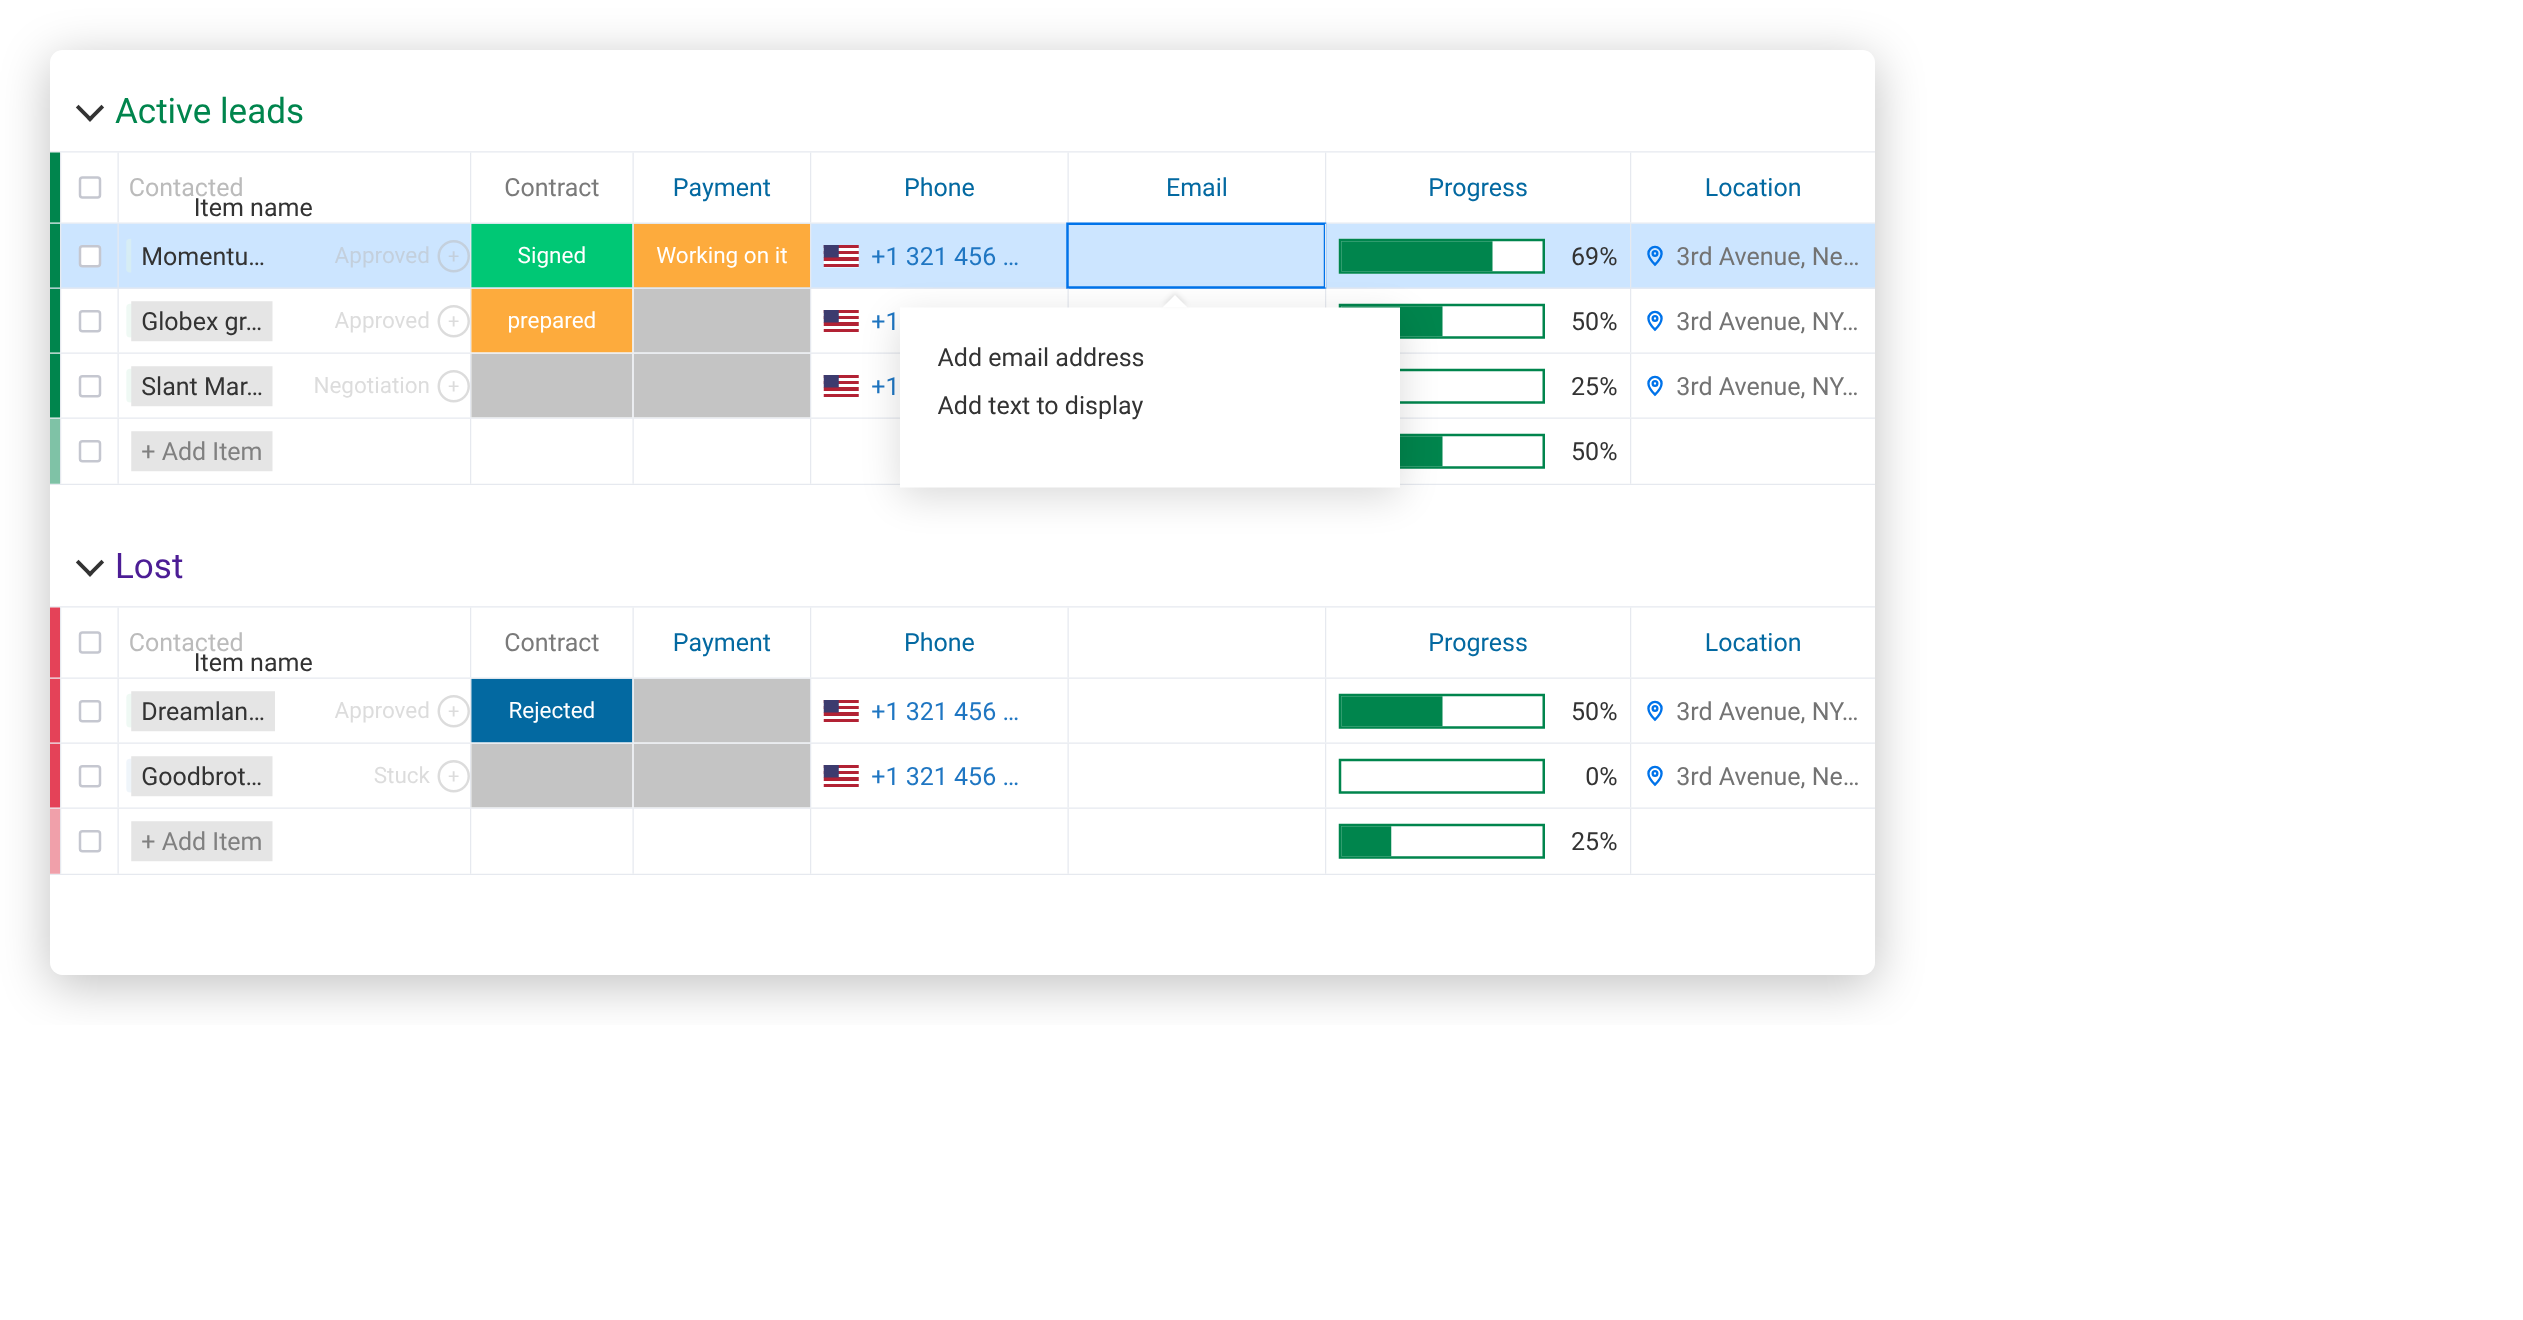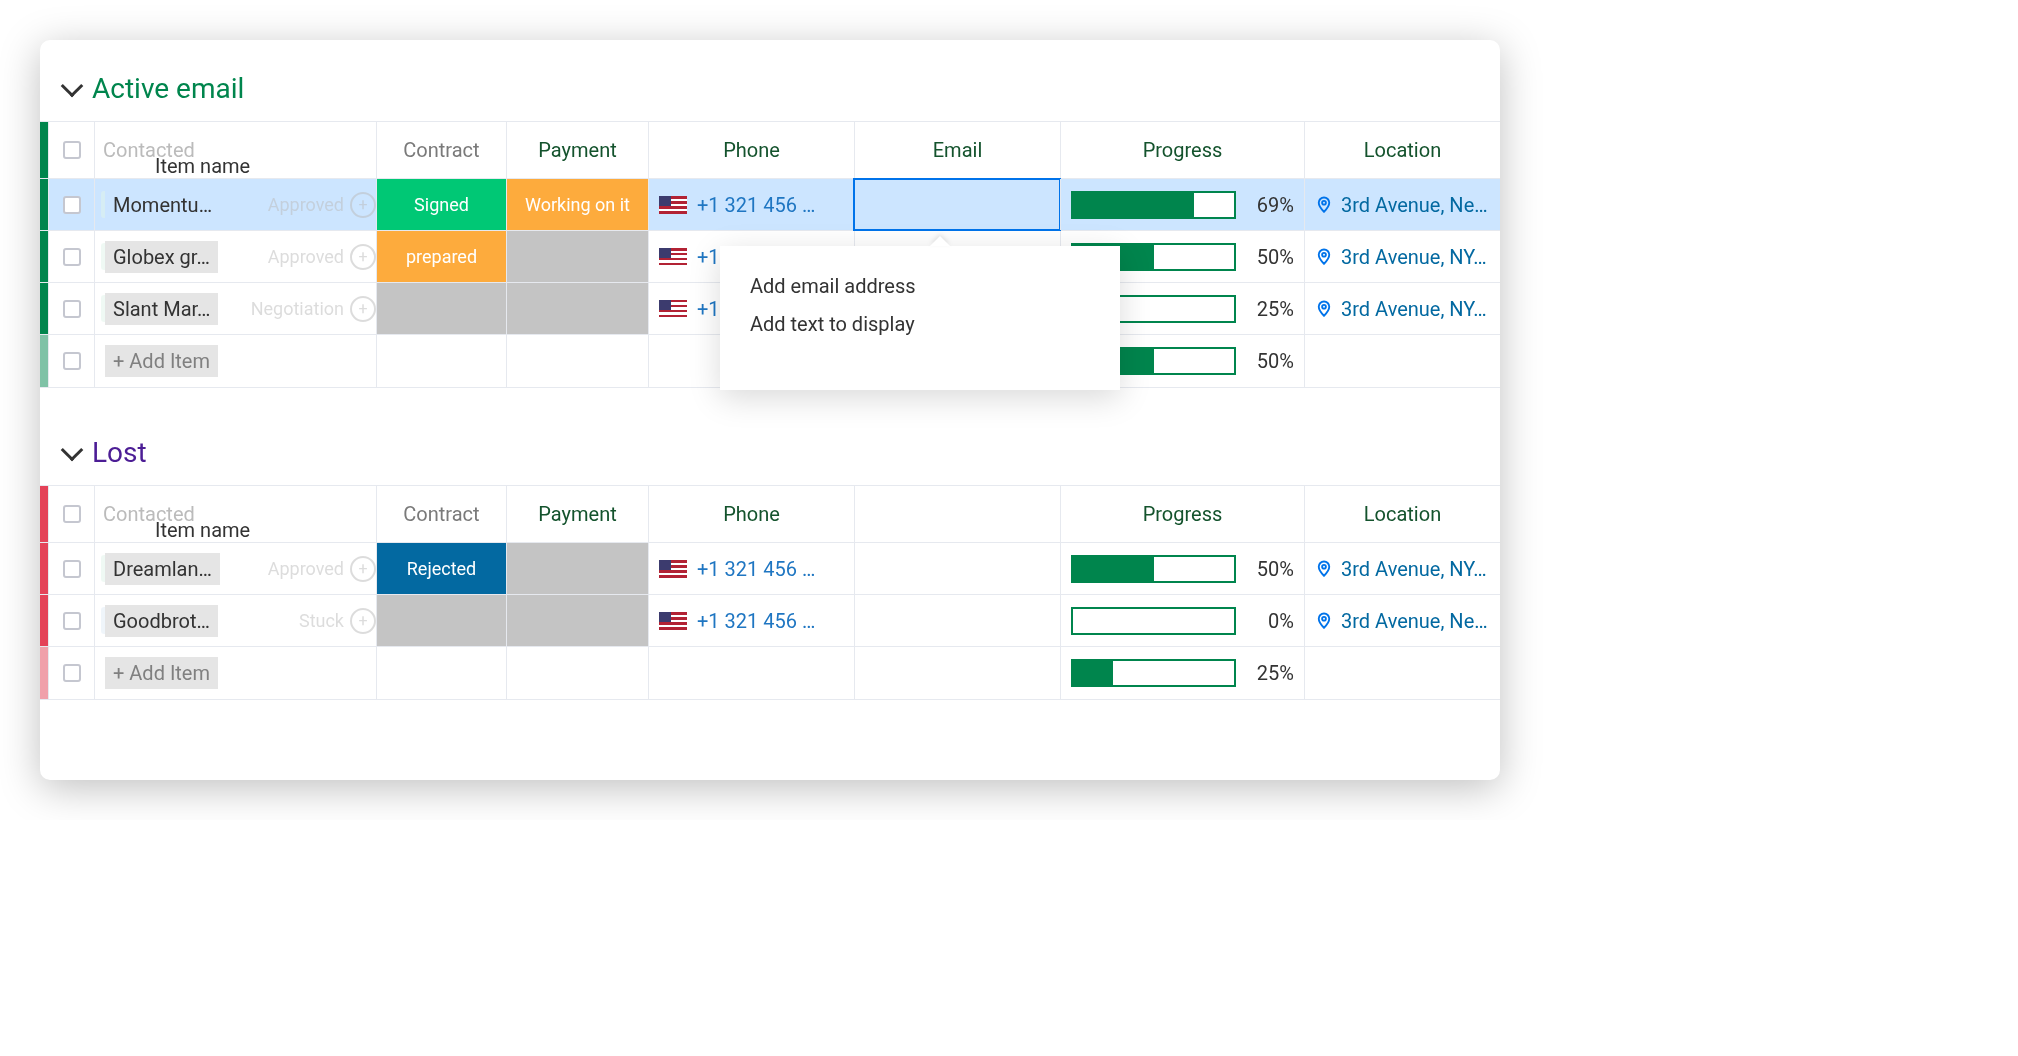--- a/index.html
+++ b/index.html
@@ -77,21 +77,21 @@
   .cell.name    { width: 282px; position: relative; }
   .cell.contract{ width: 130px; padding: 0; }
   .cell.payment { width: 142px; padding: 0; }
   .cell.phone   { width: 206px; }
   .cell.email   { width: 206px; }
   .cell.progress{ width: 244px; }
   .cell.location{ width: 196px; }
 
   .header-row .cell {
     font-size: 20px;
-    color: #14532d;
+    color: #0369a1;
     justify-content: center;
   }
   .header-row .cell.name {
     justify-content: flex-start;
     padding-left: 60px;
     color: #7a7a7a;
   }
   .header-row .cell.name .namecol-label { color: #333; margin-top: 32px; }
   .header-row .cell.contract { color: #7a7a7a; padding: 0 10px; }
 
@@ -200,21 +200,21 @@
     background:#00854d;
   }
   .progress-pct {
     width: 44px;
     text-align: right;
     color:#333;
   }
 
   .location-cell {
     display:flex; align-items:center; gap:8px;
-    color:#0369a1;
+    color:#737373;
   }
   .pin-icon {
     width:18px; height:18px;
     color:#0073ea;
     flex-shrink:0;
   }
 
   .row.add .cell {
     color:#808080;
   }
@@ -269,21 +269,21 @@
 
 </style>
 </head>
 <body>
 
 <div class="board">
 
   <div class="group active">
     <div class="group-header active">
       <span class="chevron"></span>
-      <span>Active email</span>
+      <span>Active leads</span>
     </div>
 
     <div class="table">
 
       <div class="row header-row">
         <div class="color-strip"></div>
         <div class="cell check">
             <div class="checkbox"></div>
           </div>
         <div class="cell name">

